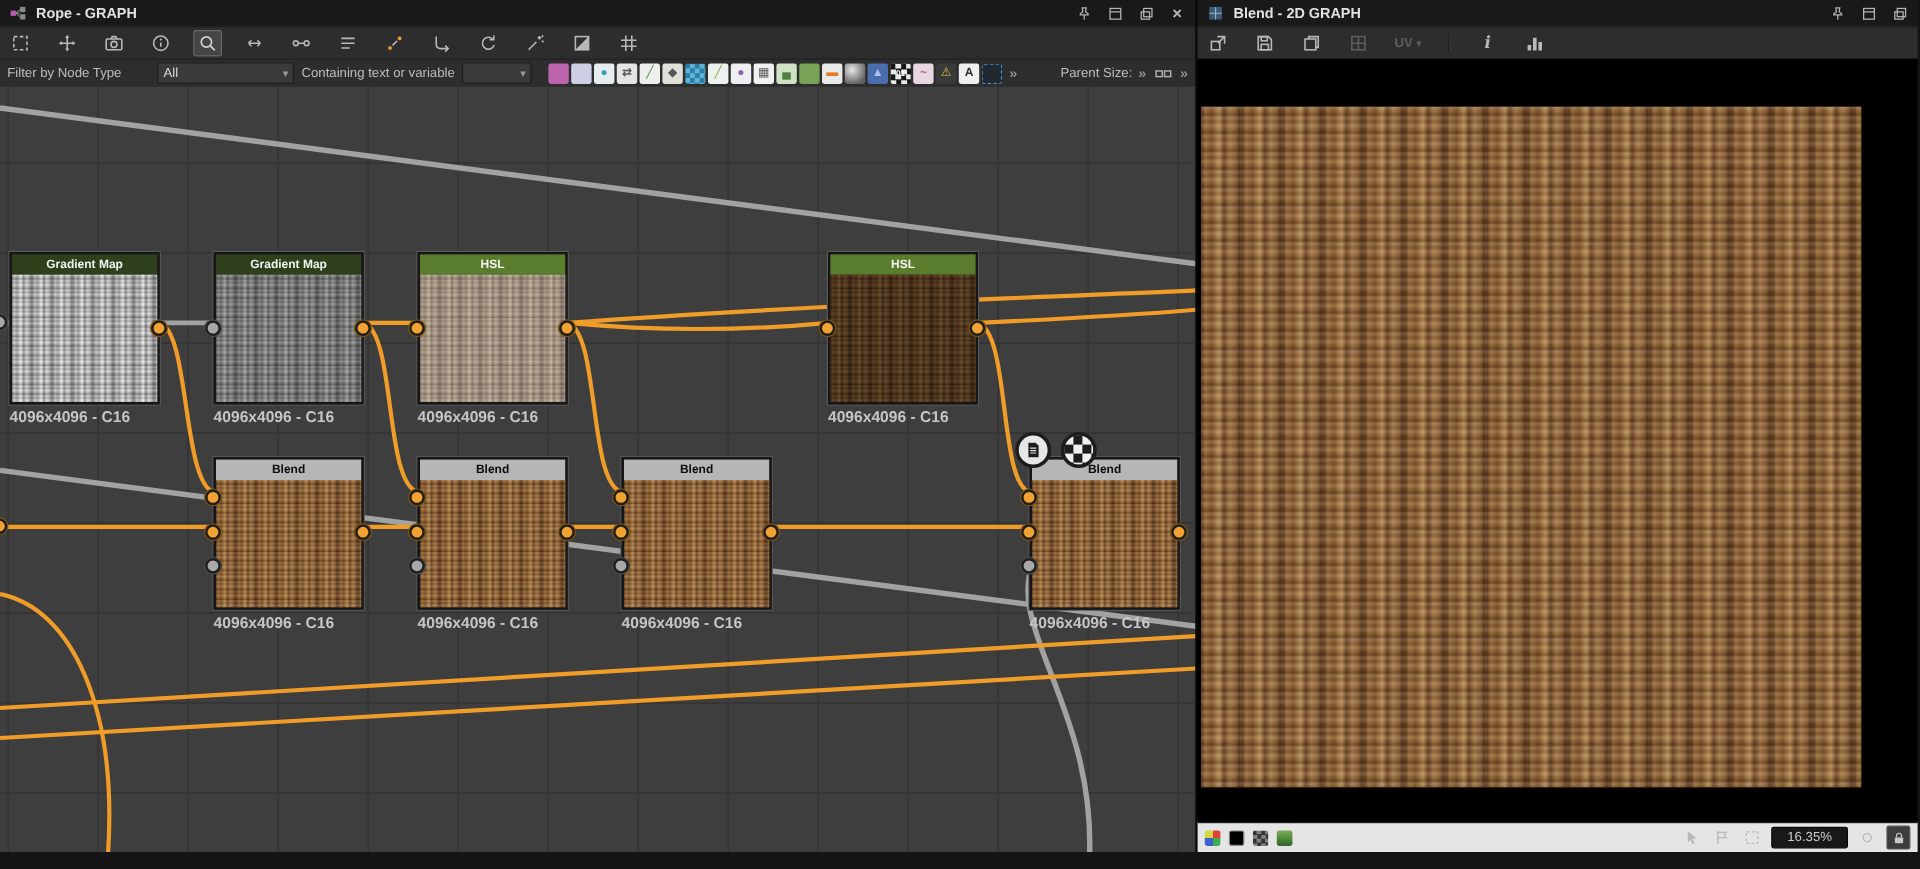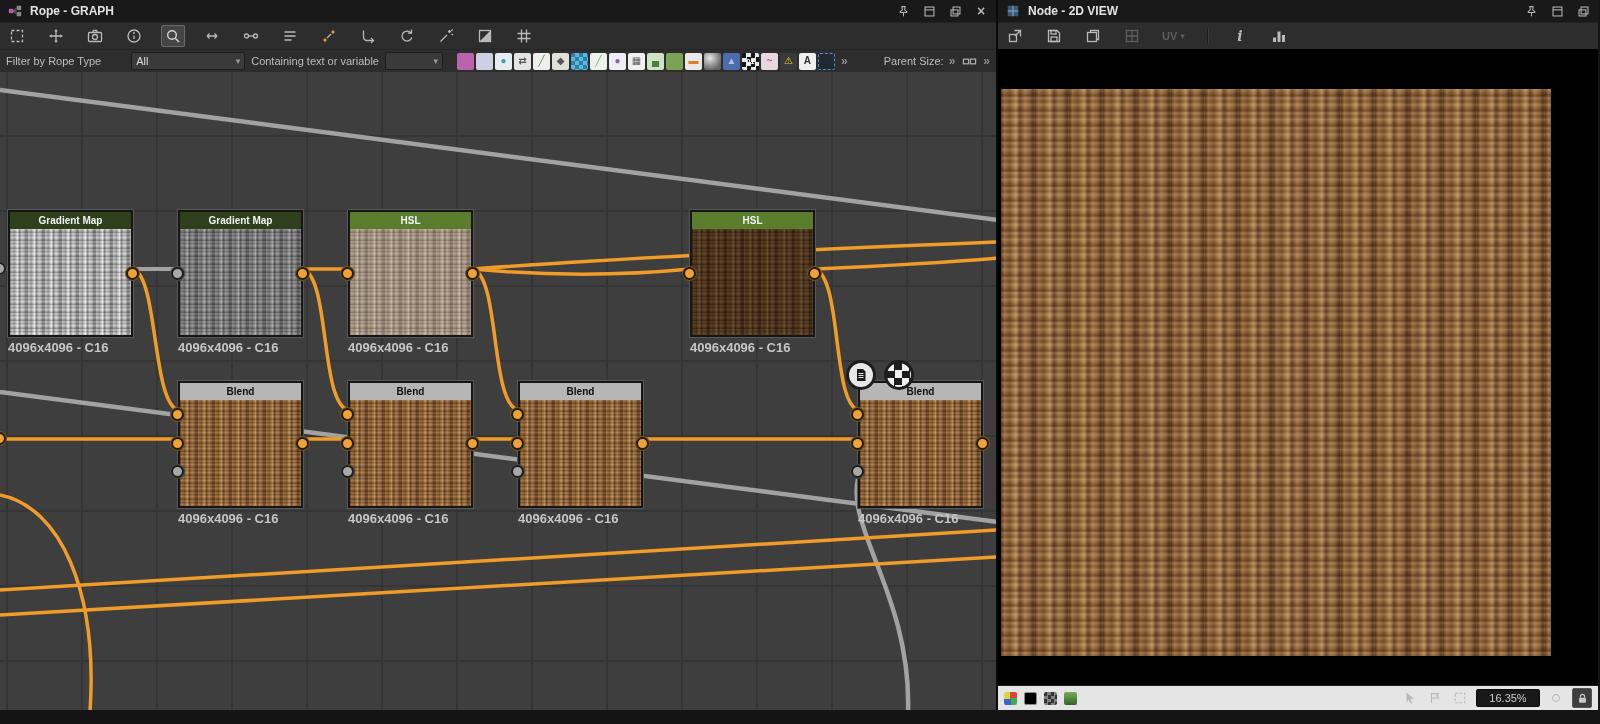--- a/index.html
+++ b/index.html
@@ -224,21 +224,21 @@
           </svg>
         </span>
       <span class="tbtn">
           <svg width="16" height="16" viewBox="0 0 16 16" fill="none" stroke="#b9b9b9" stroke-width="1.3">
             <path d="M1.5 5.5h13M1.5 10.5h13M5.5 1.5v13M10.5 1.5v13"></path>
           </svg>
         </span>
     </div>
 
     <div class="filterbar">
-      <span>Filter by Rope Type</span>
+      <span>Filter by Node Type</span>
       <div class="combo c1">
         <span>All</span>
         <span class="caret">▾</span>
       </div>
       <span>Containing text or variable</span>
       <div class="combo c2">
         <span></span>
         <span class="caret">▾</span>
       </div>
       <div id="palette" class="palette">
@@ -382,21 +382,21 @@
   </section>
 
   <section class="panel view-panel">
     <header class="titlebar">
       <span class="i">
         <svg width="14" height="14" viewBox="0 0 16 16">
             <rect x="2" y="2" width="12" height="12" fill="#3a5a78"></rect>
             <path d="M2 8h12M8 2v12" stroke="#9ab8d0"></path>
           </svg>
       </span>
-      <span class="title">Node - 2D VIEW</span>
+      <span class="title">Blend - 2D GRAPH</span>
       <span class="tb-right">
         <span class="i">
             <svg width="13" height="13" viewBox="0 0 16 16" fill="none" stroke="#b5b5b5" stroke-width="1.3">
               <path d="M6 2h4l-.6 4 2.6 2v1.2H4V8l2.6-2z"></path>
               <path d="M8 9.2V14"></path>
             </svg>
           </span>
         <span class="i">
             <svg width="13" height="13" viewBox="0 0 16 16" fill="none" stroke="#b5b5b5" stroke-width="1.3">
               <rect x="2.5" y="2.5" width="11" height="11"></rect>

